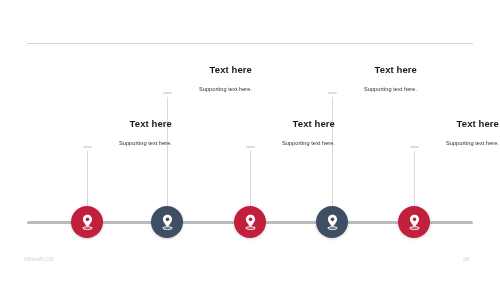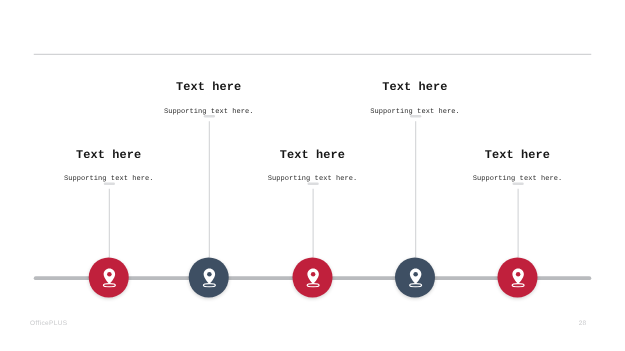--- a/index.html
+++ b/index.html
@@ -69,22 +69,21 @@
     background: #dcdddf;
     margin-left: -4.5px;
     border-radius: 1px;
   }
 
   
   .textblock {
     position: absolute;
     width: 170px;
     margin-left: -85px;
-    text-align: center;
-    font-family: Liberation Mono, monospace;
+    text-align: right;
   }
   .tb-title {
     font-size: 9.5px;
     font-weight: bold;
     color: #181818;
     letter-spacing: 0.1px;
     line-height: 12px;
     margin: 0 0 9px 0;
   }
   .tb-sub {

